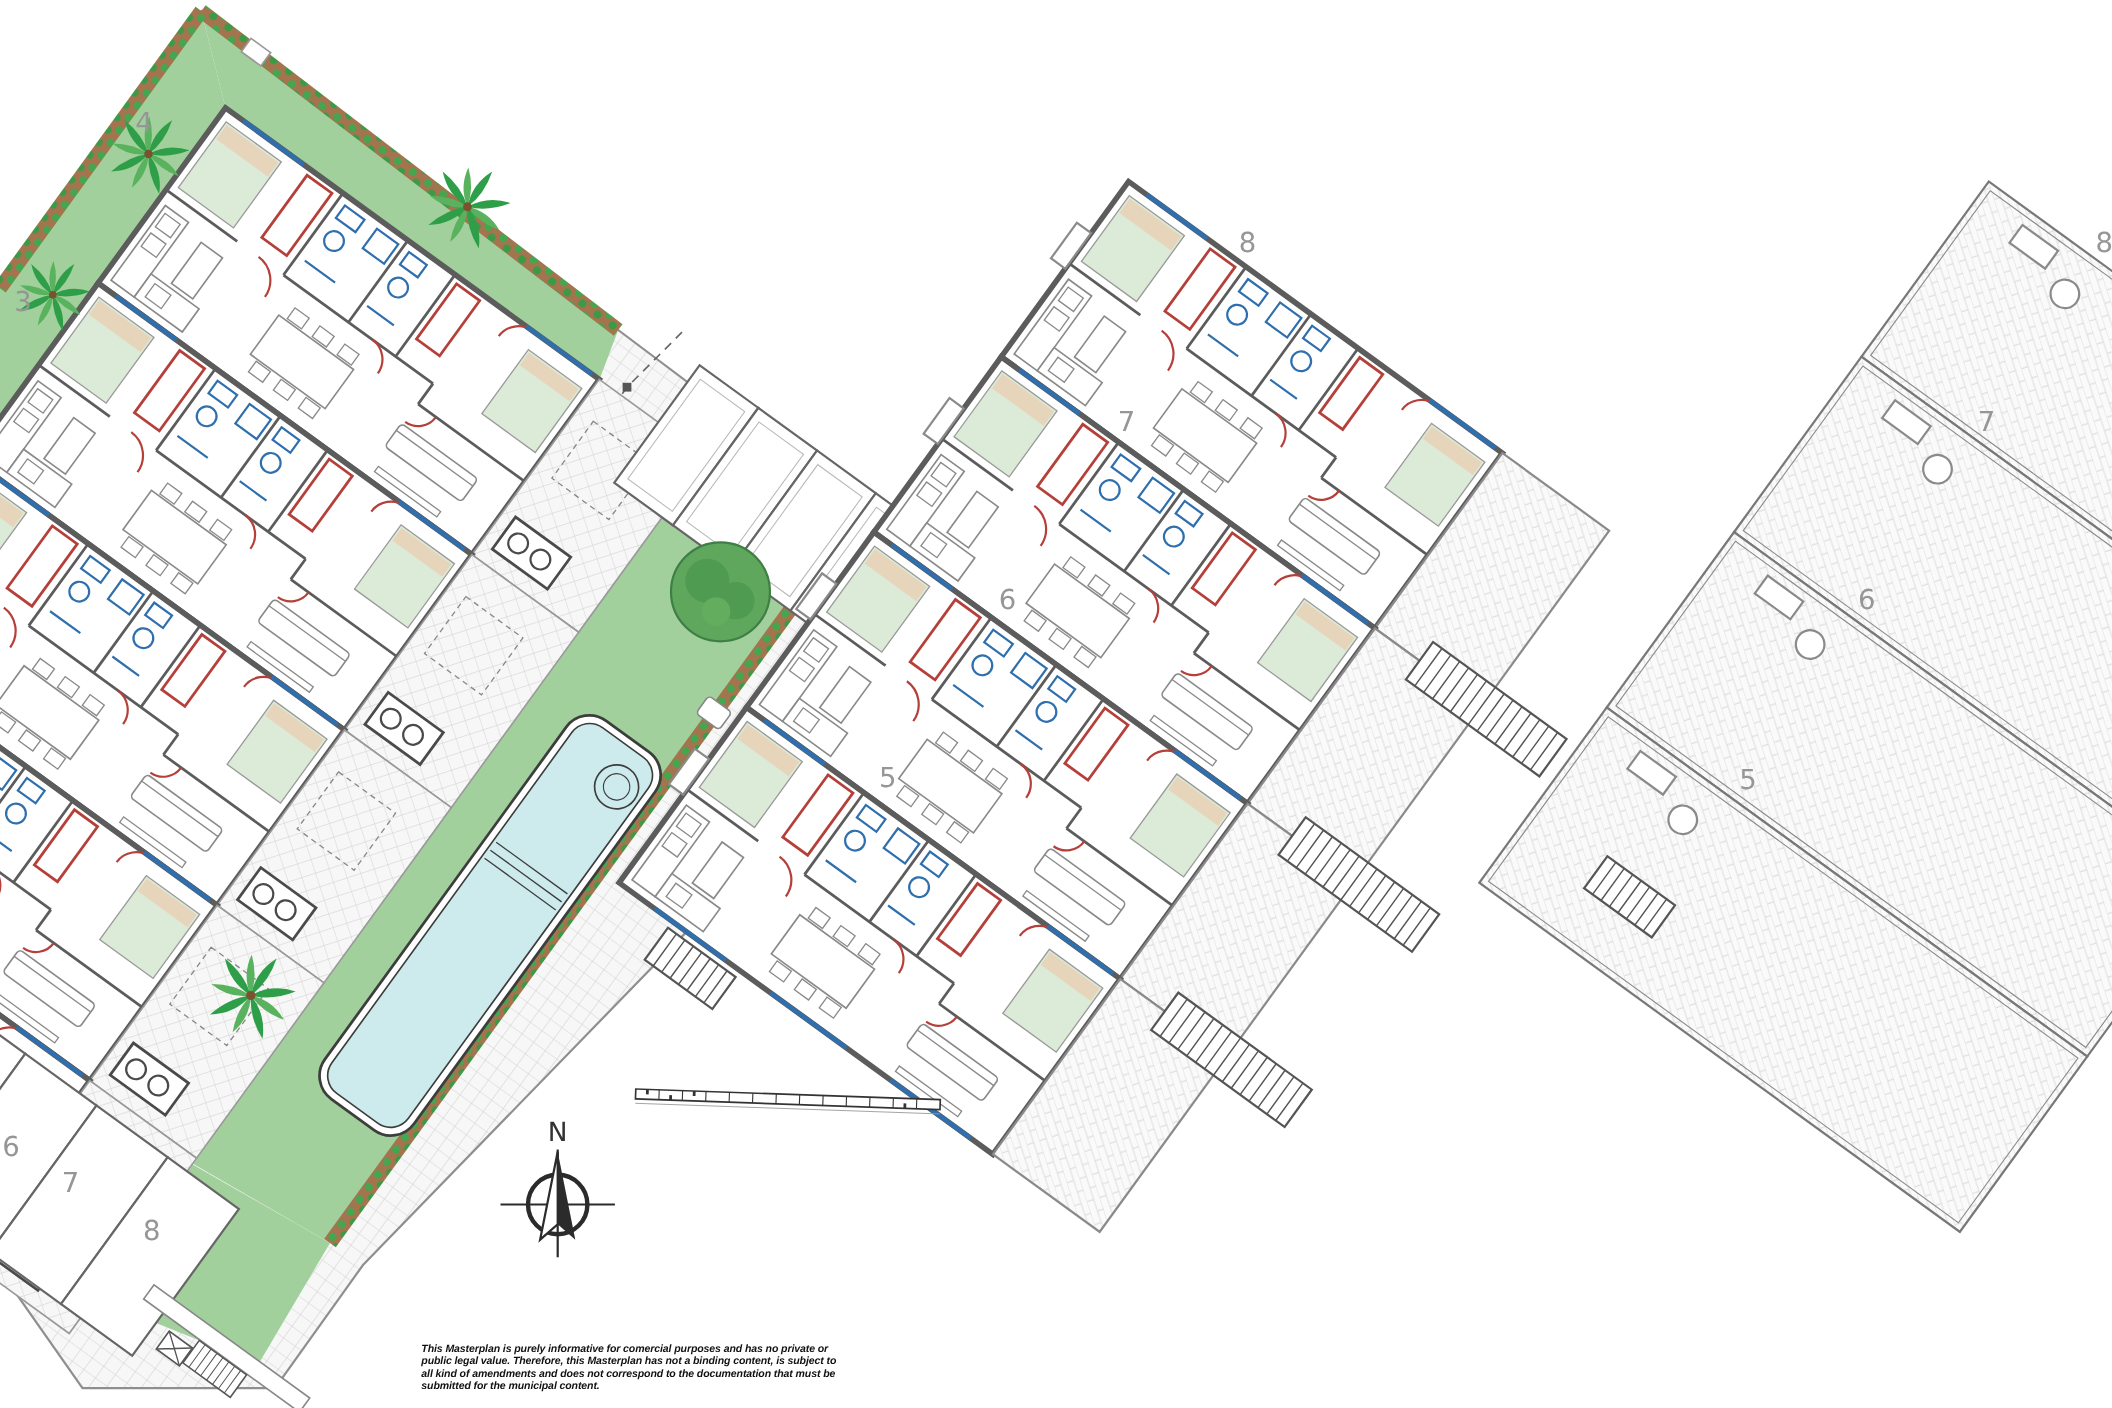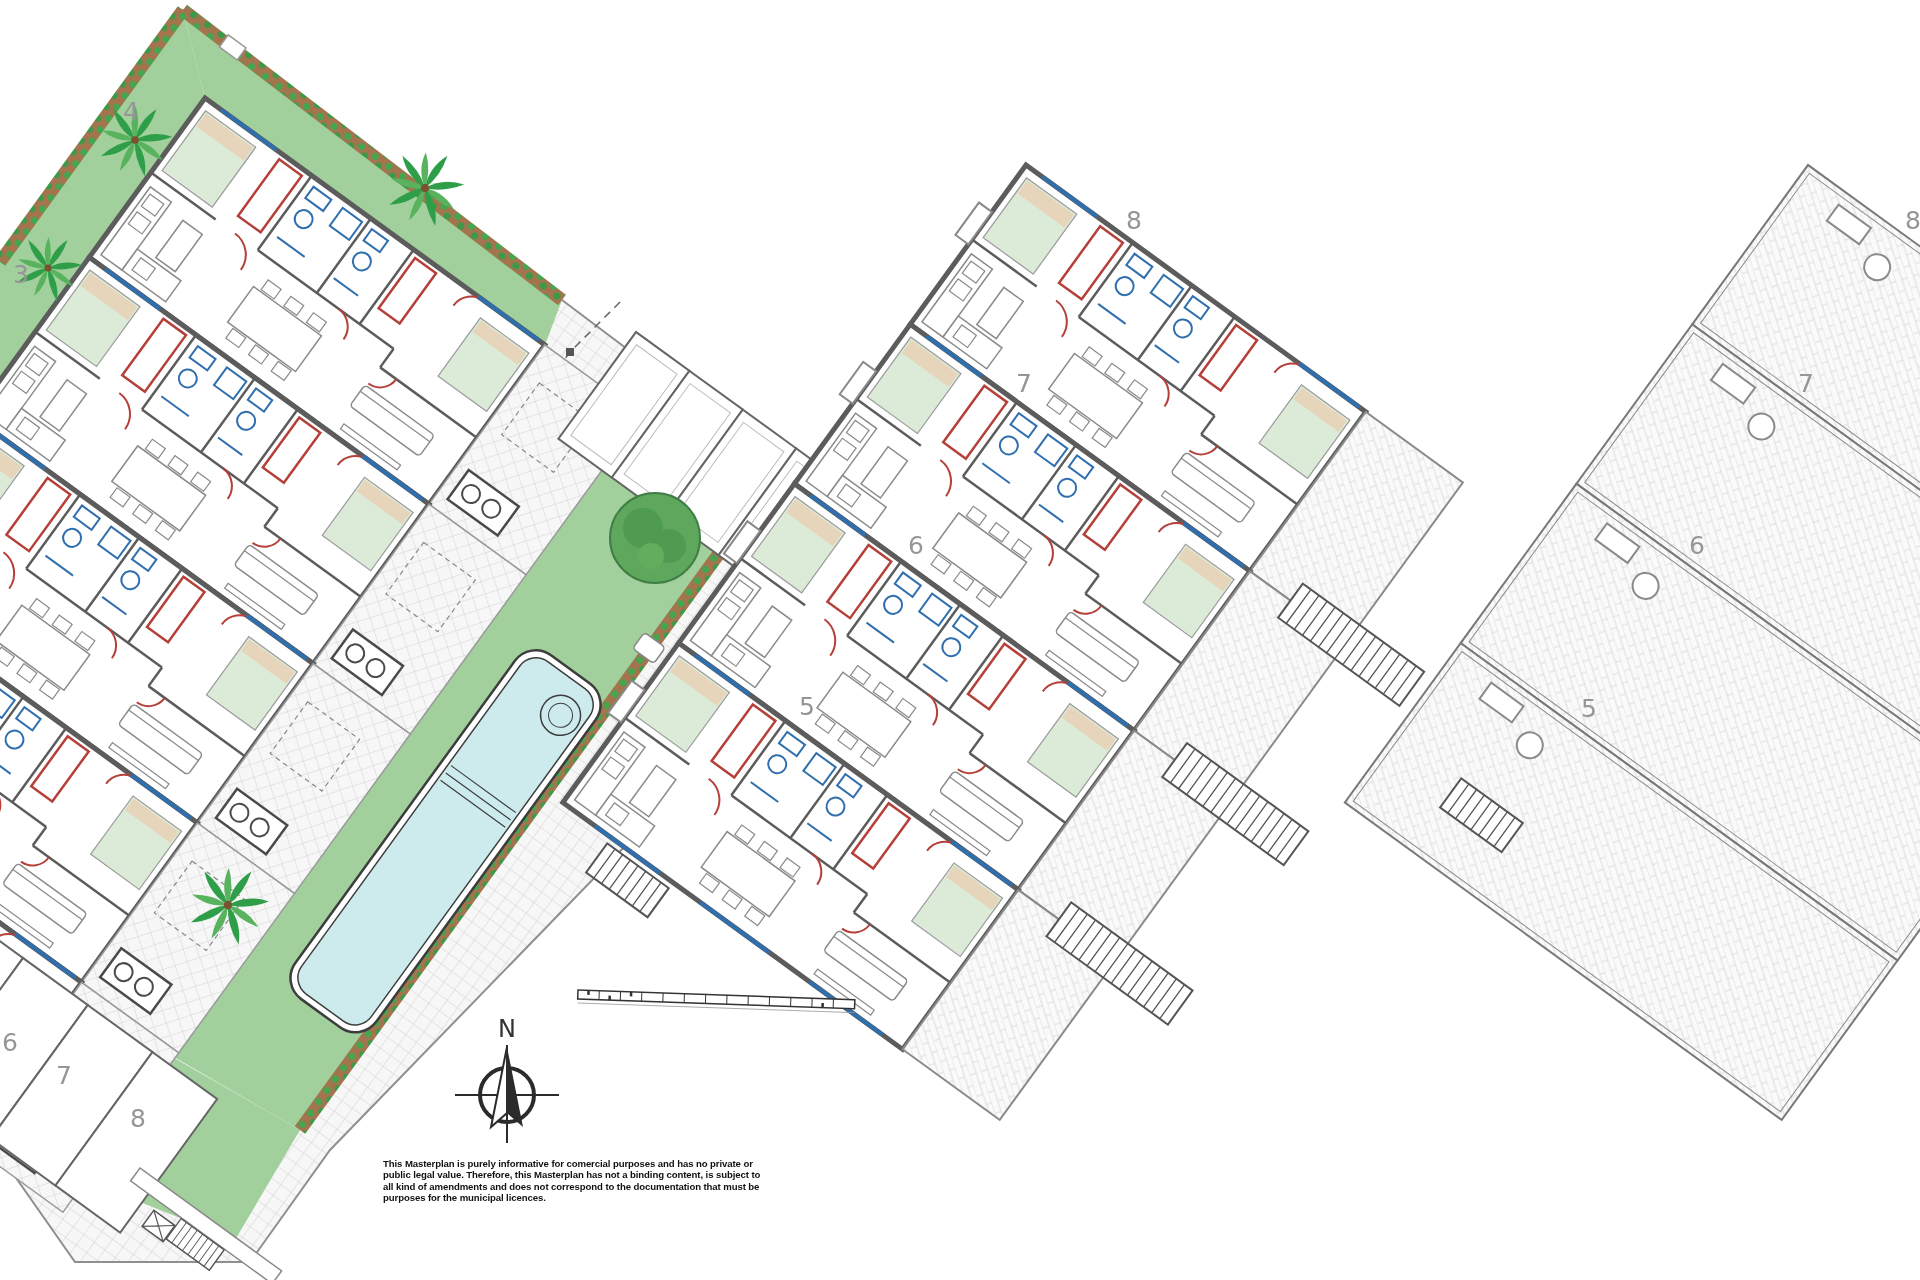--- a/index.html
+++ b/index.html
@@ -1,22 +1,22 @@
 <!DOCTYPE html>
 <html><head>
 <meta charset="utf-8">
 <style>
   html,body{margin:0;padding:0;background:#ffffff;}
   #stage{position:relative;width:1920px;height:1280px;overflow:hidden;background:#fff;
          font-family:"Liberation Sans", sans-serif;}
   svg{position:absolute;left:0;top:0;}
   .plotnum{font-family:"DejaVu Sans", sans-serif;font-size:25px;}
-  #disclaimer{position:absolute;left:383px;top:1158px;width:420px;color:#111;
+  #disclaimer{position:absolute;left:383px;top:1221px;width:420px;color:#111;
               font-family:"Liberation Sans", sans-serif;font-size:9.6px;font-weight:bold;
-              line-height:11.4px;letter-spacing:-0.1px;white-space:nowrap;}
+              line-height:11.4px;letter-spacing:-0.1px;white-space:nowrap;font-style:italic;}
   .wallstroke{stroke:#5c5c5c;fill:none;}
   .redline{stroke:#b5403a;fill:none;}
   .blueline{stroke:#2f6fae;fill:none;}
   .furn{stroke:#8a8a8a;fill:#ffffff;}
 </style>
 </head>
 <body>
 
 <div id="stage">
 <svg width="1920" height="1280" viewBox="0 0 1920 1280" xmlns="http://www.w3.org/2000/svg">
@@ -257,15 +257,15 @@
     <polygon points="0,-48 16,32 0,18" fill="#2b2b2b"></polygon>
     <polygon points="0,-48 -16,32 0,18" fill="#ffffff" stroke="#2b2b2b" stroke-width="2"></polygon>
     <text x="0" y="-58" text-anchor="middle" fill="#333" style="font-family:'DejaVu Sans',sans-serif;font-size:24px;">N</text>
   </g>
 </svg>
 
 <div id="disclaimer">
   <div>This Masterplan is purely informative for comercial purposes and has no private or</div>
   <div>public legal value. Therefore, this Masterplan has not a binding content, is subject to</div>
   <div>all kind of amendments and does not correspond to the documentation that must be</div>
-  <div>purposes for the municipal licences.</div>
+  <div>submitted for the municipal content.</div>
 </div>
 </div>
 
 </body></html>

